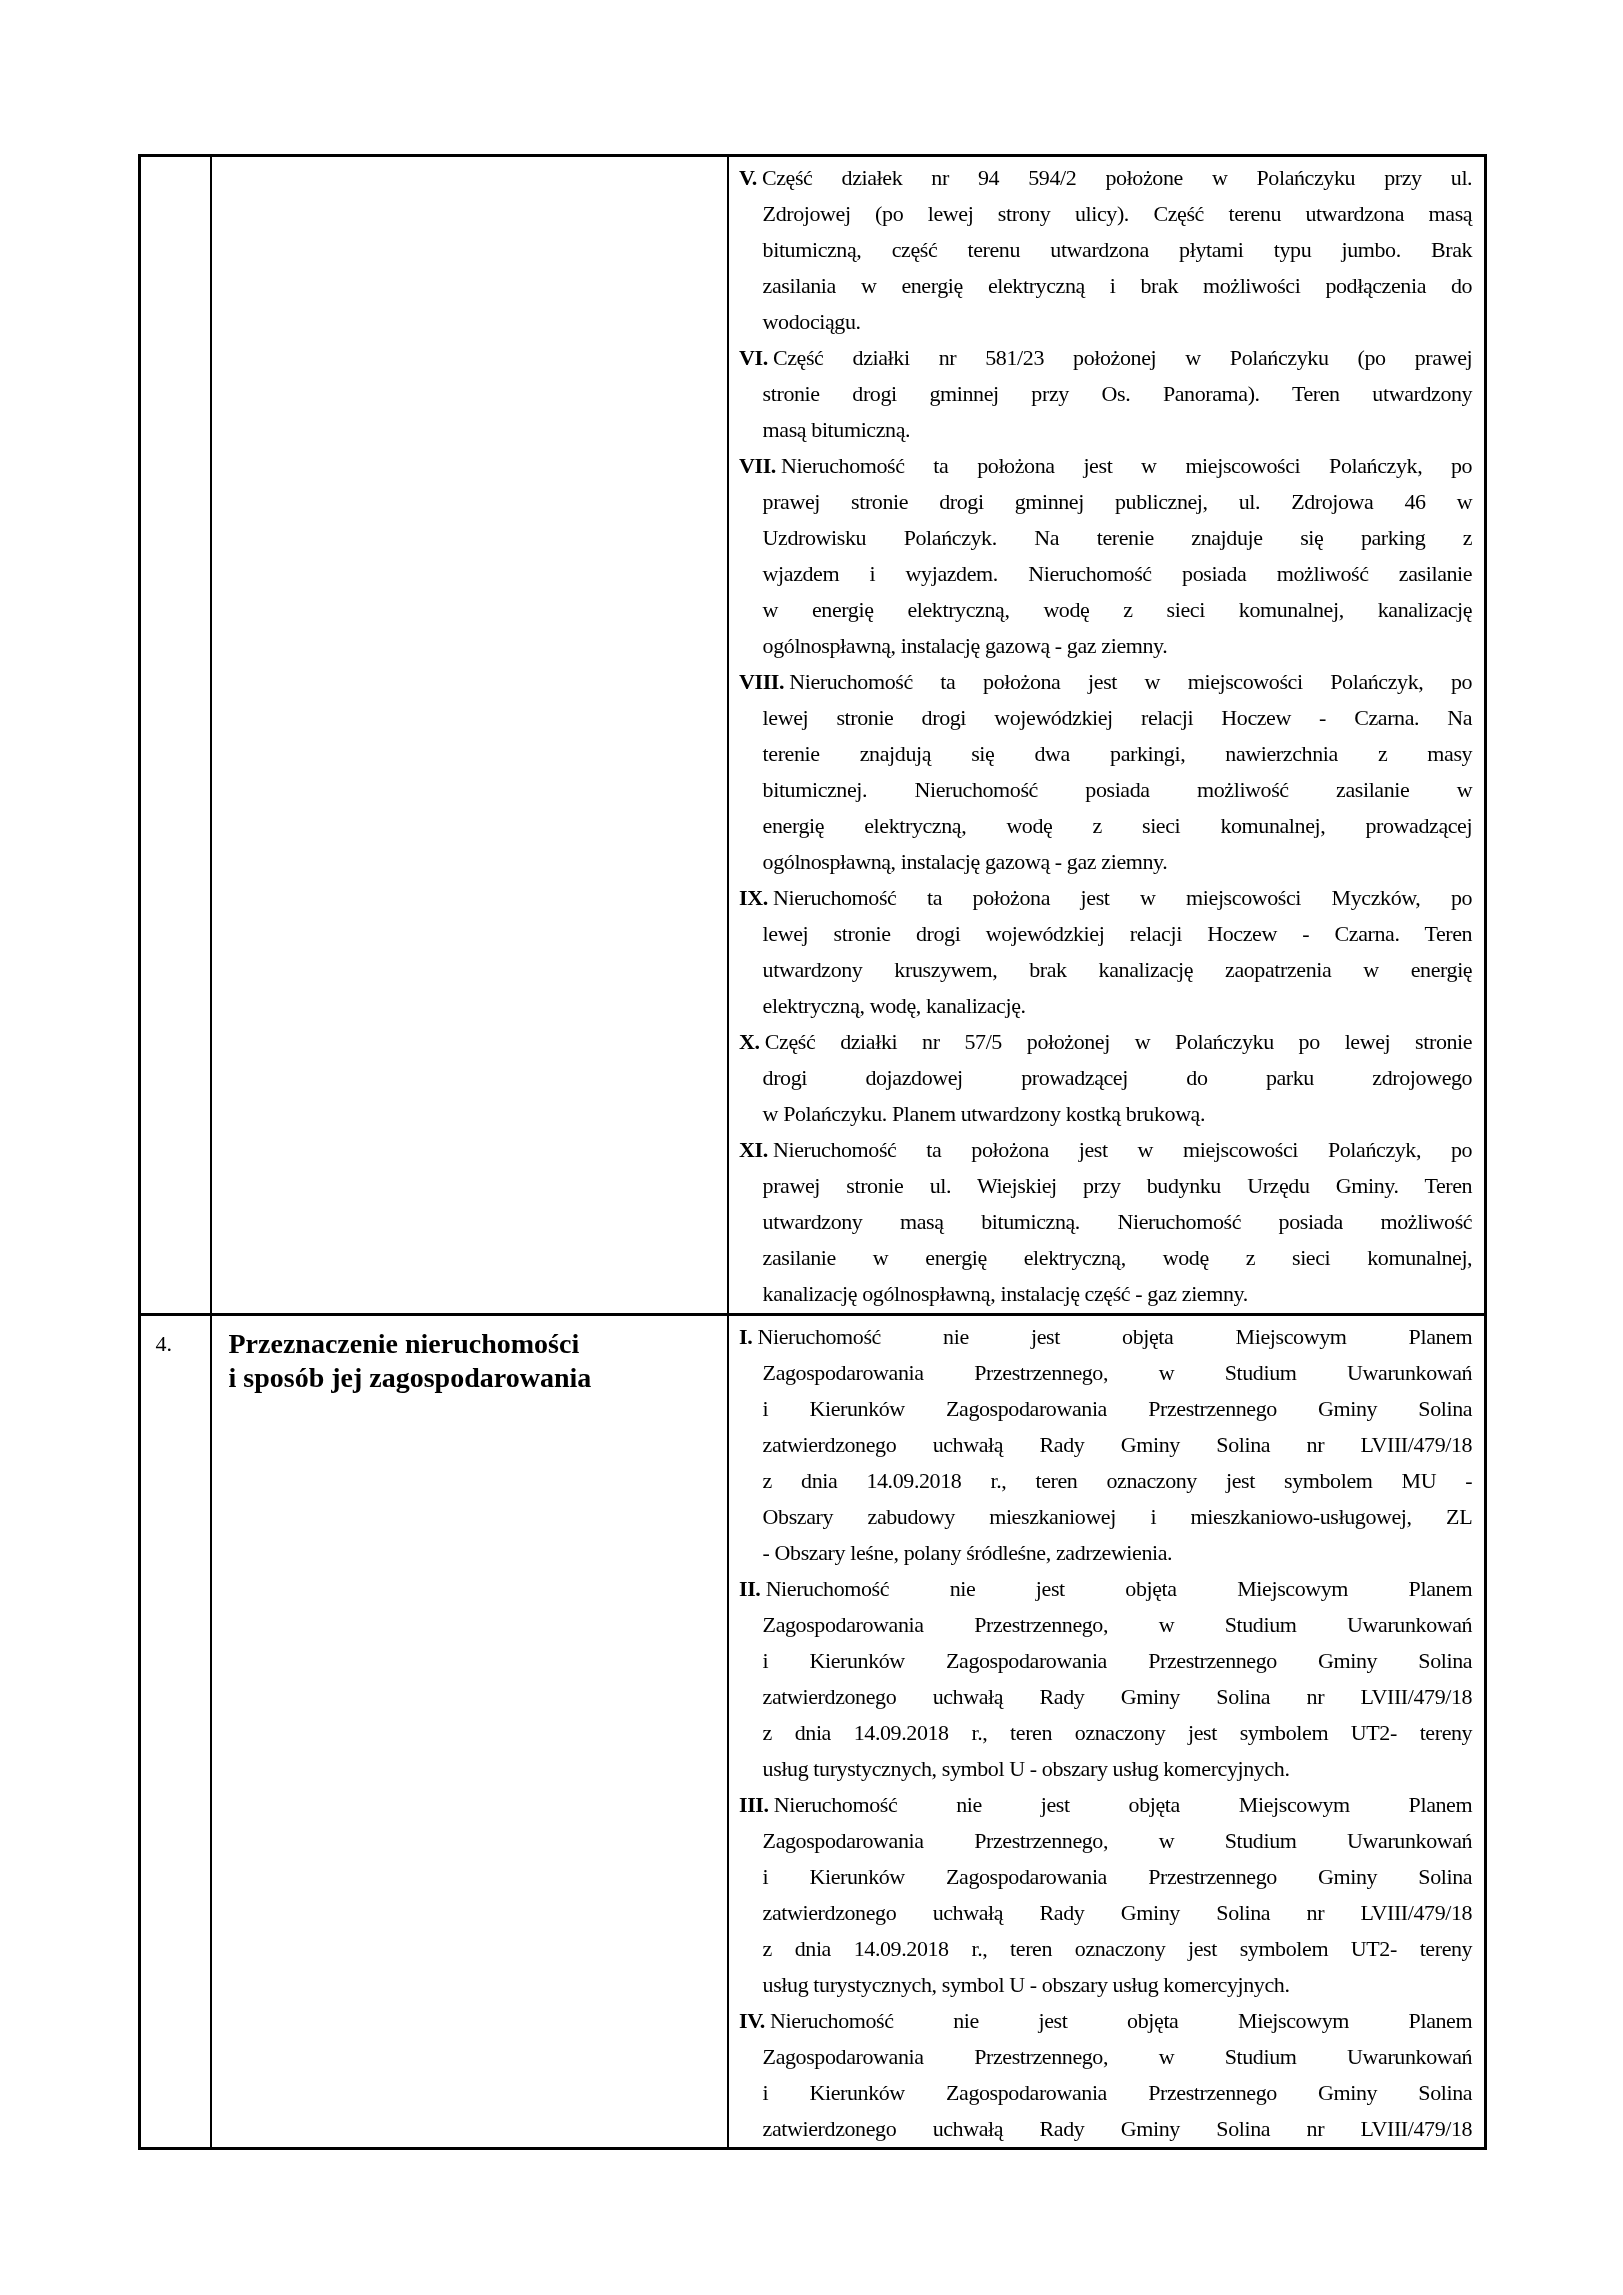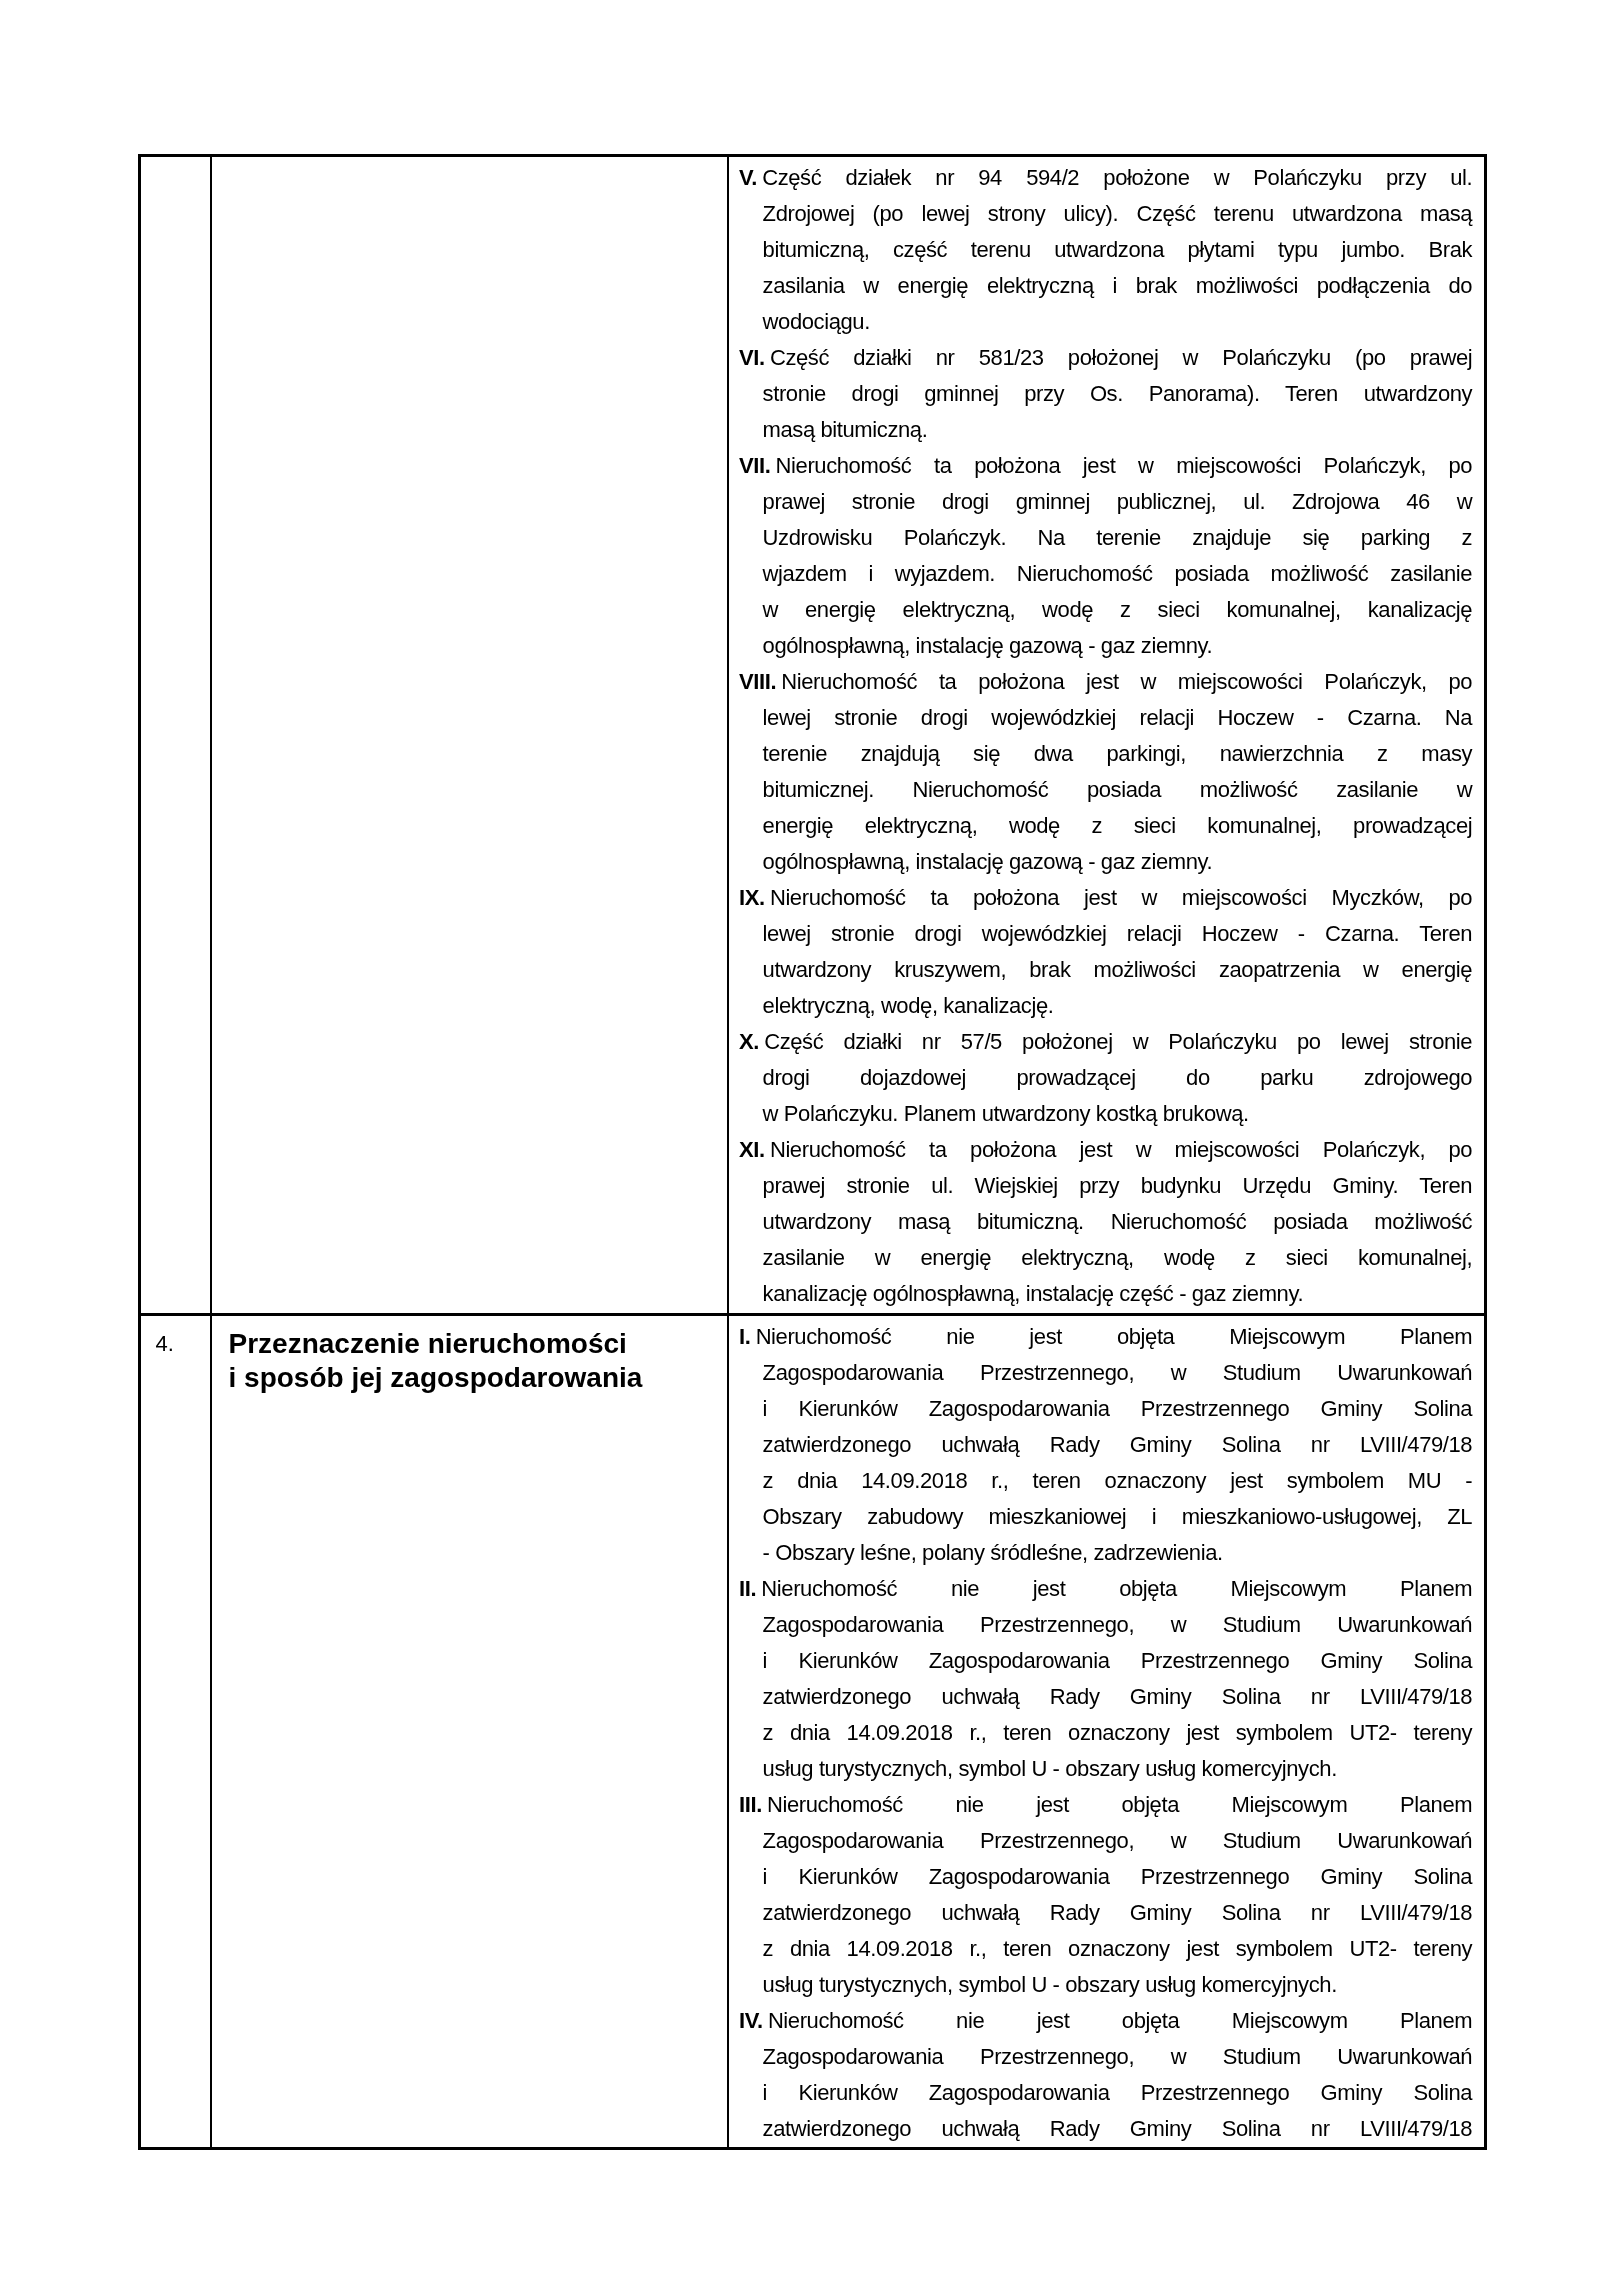--- a/index.html
+++ b/index.html
@@ -1,18 +1,18 @@
 <!DOCTYPE html>
 <html style="font-size:10.5px"><head>
   <meta charset="utf-8">
   <style>
     html, body { margin: 0; padding: 0; background: #ffffff; }
     body { width: 1623px; height: 2295px; position: relative; overflow: hidden;
            font-family: "Liberation Sans", sans-serif; color: #000; }
-    .page { position: absolute; left: 0; top: 0; width: 1623px; height: 2295px; background: #fff; }
+    .page { position: absolute; left: 0; top: 0; width: 1623px; height: 2295px; background: #fff; font-family: Liberation Serif, serif; }
     table.doc-table {
       position: absolute; left: 138px; top: 154px; width: 1346px;
       border-collapse: collapse; table-layout: fixed;
       border: 3.3px solid #000;
     }
     table.doc-table td { border: 2px solid #000; vertical-align: top; padding: 0; }
     table.doc-table tr.r3 td { height: 1156px; }
     table.doc-table tr.r4 td { height: 813px; }
     table.doc-table tr.r4 { border-top: 3.3px solid #000; }
     col.c1 { width: 71px; }
@@ -73,21 +73,21 @@
                 <span class="line first"><span class="roman">VIII.</span><span>Nieruchomość ta położona jest w miejscowości Polańczyk, po</span></span>
                 <span class="line"><span>lewej stronie drogi wojewódzkiej relacji Hoczew - Czarna. Na</span></span>
                 <span class="line"><span>terenie znajdują się dwa parkingi, nawierzchnia z masy</span></span>
                 <span class="line"><span>bitumicznej. Nieruchomość posiada możliwość zasilanie w</span></span>
                 <span class="line"><span>energię elektryczną, wodę z sieci komunalnej, prowadzącej</span></span>
                 <span class="line last"><span>ogólnospławną, instalację gazową - gaz ziemny.</span></span>
               </div>
               <div class="item">
                 <span class="line first"><span class="roman">IX.</span><span>Nieruchomość ta położona jest w miejscowości Myczków, po</span></span>
                 <span class="line"><span>lewej stronie drogi wojewódzkiej relacji Hoczew - Czarna. Teren</span></span>
-                <span class="line"><span>utwardzony kruszywem, brak możliwości zaopatrzenia w energię</span></span>
+                <span class="line"><span>utwardzony kruszywem, brak kanalizację zaopatrzenia w energię</span></span>
                 <span class="line last"><span>elektryczną, wodę, kanalizację.</span></span>
               </div>
               <div class="item">
                 <span class="line first"><span class="roman">X.</span><span>Część działki nr 57/5 położonej w  Polańczyku po lewej stronie</span></span>
                 <span class="line"><span>drogi dojazdowej prowadzącej do parku zdrojowego</span></span>
                 <span class="line last"><span>w Polańczyku. Planem utwardzony kostką brukową.</span></span>
               </div>
               <div class="item">
                 <span class="line first"><span class="roman">XI.</span><span>Nieruchomość ta położona jest w miejscowości Polańczyk, po</span></span>
                 <span class="line"><span>prawej stronie ul. Wiejskiej przy budynku Urzędu Gminy. Teren</span></span>

